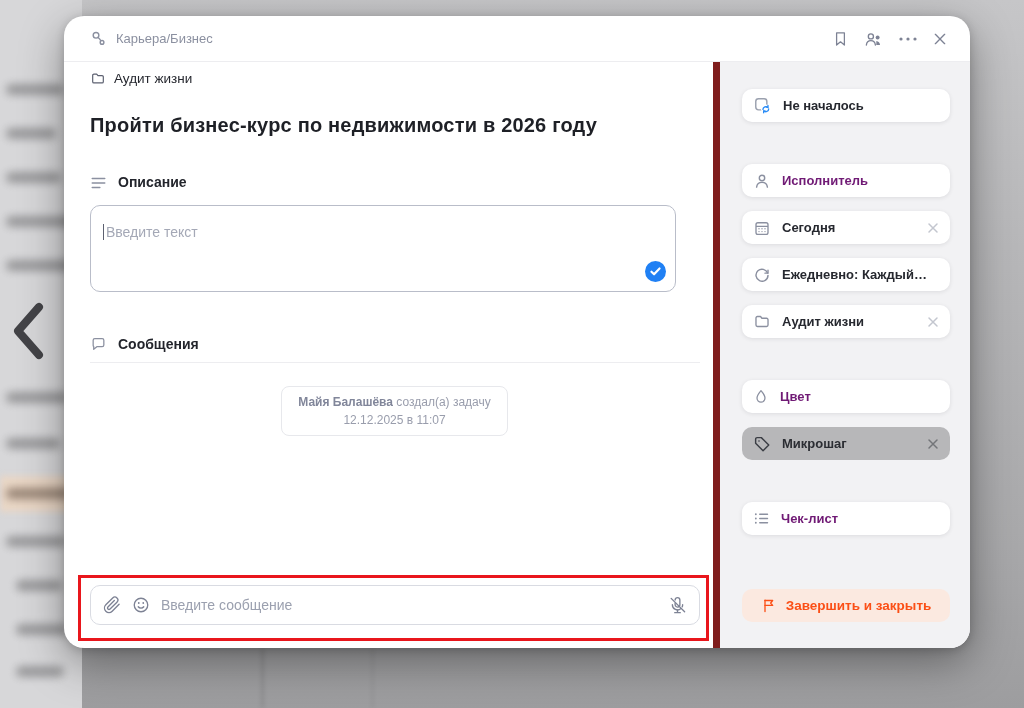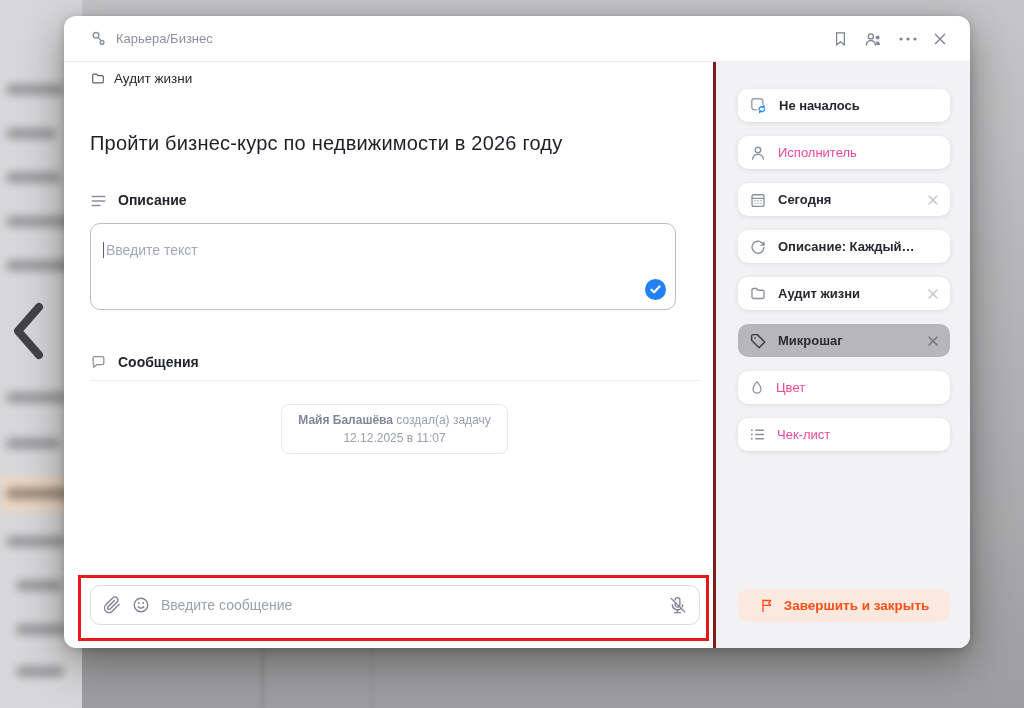--- a/index.html
+++ b/index.html
@@ -27,21 +27,21 @@
     position:absolute; top:648px; height:60px; width:3px;
     background:rgba(0,0,0,.10); filter:blur(2px);
   }
   .collapse-chevron {
     position:absolute; left:12px; top:302px; z-index:2; cursor:pointer;
   }
 
   
   .modal {
     position:absolute; left:64px; top:16px; width:906px; height:632px;
-    background:#ffffff; border-radius:12px;
+    background:#ffffff; border-radius:20px;
     box-shadow:0 14px 44px rgba(0,0,0,.38), 0 2px 10px rgba(0,0,0,.18);
     display:flex; flex-direction:column; overflow:hidden; z-index:3;
   }
   .modal-header {
     height:46px; flex:0 0 46px; display:flex; align-items:center;
     padding:0 22px 0 26px; border-bottom:1px solid #ededf0;
   }
   .project-link {
     display:flex; align-items:center; gap:9px; color:#8b90a0;
     font-size:13px; font-weight:500; cursor:pointer;
@@ -51,22 +51,22 @@
 
   .modal-body { flex:1; display:flex; min-height:0; }
 
   
   .main { flex:1; position:relative; padding-left:26px; }
   .board-row {
     margin-top:9px; display:inline-flex; align-items:center; gap:8px;
     color:#26282f; font-size:13.5px; cursor:pointer;
   }
   .task-title {
-    margin-top:42px; margin-right:40px;
-    font-size:20px; font-weight:400; color:#1e2026; letter-spacing:.2px;
+    margin-top:24px; margin-right:40px;
+    font-size:20px; font-weight:700; color:#1e2026; letter-spacing:.2px;
   }
   .section-head { display:flex; align-items:center; gap:11px; color:#8b90a0; }
   .section-head .lbl { font-size:14px; font-weight:700; color:#23252c; }
   .head-desc { margin-top:37px;align-items:flex-end; }
   .head-msgs { margin-top:44px; }
 
   .desc-box {
     margin-top:15px; width:586px; height:87px; position:relative;
     border:1px solid #b9bdc9; border-radius:10px; padding:18px 12px;
     cursor:text; background:#fff;
@@ -102,33 +102,33 @@
   .mic { margin-left:auto; }
 
   .annotation-rect {
     position:absolute; left:14px; top:513px; width:631px; height:66px;
     border:3px solid #e9161c; pointer-events:none; z-index:6;
   }
 
   
   .side {
     width:257px; flex:0 0 257px; background:#f2f2f4;
-    border-left:3px solid #7f1d1d;
+    border-left:7px solid #7f1d1d;
     display:flex; flex-direction:column;
     padding:27px 20px 26px 22px; gap:14px;
   }
   .side-btn {
     height:33px; flex:0 0 33px; background:#fff; border:none; border-radius:10px;
     box-shadow:0 1px 4px rgba(30,32,40,.10);
     display:flex; align-items:center; gap:11px; padding:0 11px;
     font-family:inherit; font-size:13px; font-weight:600; color:#26282f;
     cursor:pointer; text-align:left; white-space:nowrap;
   }
   .side-btn .s-ico { display:flex; color:#8b90a0; flex:0 0 auto; }
-  .side-btn.muted { color:#ec4899; font-weight:400; }
+  .side-btn.muted { color:#701a75; font-weight:700;margin-top:28px; }
   .side-btn.selected { background:#b7b7b9; box-shadow:none; color:#2b2d33; }
   .side-btn.selected .s-ico { color:#3a3d44; }
   .chip-x { margin-left:auto; display:flex; color:#c3c6cf; cursor:pointer; }
   .side-btn.selected .chip-x { color:#737579; }
   .btn-label { overflow:hidden; text-overflow:ellipsis; }
 
   .complete-btn {
     margin-top:auto; height:33px; flex:0 0 33px; border:none; border-radius:10px;
     background:#fbe9e0; color:#fb4f16; font-family:inherit;
     font-size:13.5px; font-weight:700; cursor:pointer;
@@ -334,63 +334,63 @@
         </span>
       </button>
 
       <button class="side-btn">
         <span class="s-ico">
           <svg width="18" height="18" viewBox="0 0 24 24" fill="none" stroke="#8b90a0" stroke-width="1.9" stroke-linecap="round" stroke-linejoin="round">
             <path d="M19.5 9.5a8 8 0 1 0 .5 3"></path>
             <path d="M20 5.5v4h-4"></path>
           </svg>
         </span>
-        <span class="btn-label">Описание: Каждый…</span>
+        <span class="btn-label">Ежедневно: Каждый…</span>
       </button>
 
       <button class="side-btn">
         <span class="s-ico">
           <svg width="18" height="17" viewBox="0 0 24 24" fill="none" stroke="#8b90a0" stroke-width="1.9" stroke-linejoin="round">
             <path d="M3.5 7a2 2 0 0 1 2-2h4.4l2 2.4h6.6a2 2 0 0 1 2 2V17a2 2 0 0 1-2 2h-13a2 2 0 0 1-2-2z"></path>
           </svg>
         </span>
         <span class="btn-label">Аудит жизни</span>
         <span class="chip-x">
           <svg width="12" height="12" viewBox="0 0 12 12" fill="none" stroke="currentColor" stroke-width="1.5" stroke-linecap="round">
               <path d="M2 2l8 8M10 2l-8 8"></path>
             </svg>
         </span>
       </button>
 
+      <button class="side-btn muted">
+        <span class="s-ico">
+          <svg width="16" height="17" viewBox="0 0 24 24" fill="none" stroke="#8b90a0" stroke-width="1.9" stroke-linejoin="round">
+            <path d="M12 3.2s6 7.2 6 11.2a6 6 0 0 1-12 0c0-4 6-11.2 6-11.2z"></path>
+          </svg>
+        </span>
+        <span class="btn-label">Цвет</span>
+      </button>
+
       <button class="side-btn selected">
         <span class="s-ico">
           <svg width="18" height="18" viewBox="0 0 24 24" fill="none" stroke="currentColor" stroke-width="1.9" stroke-linejoin="round">
             <path d="M3.5 5.5a2 2 0 0 1 2-2h5.6L21 13.4 13.4 21 3.5 11.1z"></path>
             <circle cx="8" cy="8" r="1.1" fill="currentColor" stroke="none"></circle>
           </svg>
         </span>
         <span class="btn-label">Микрошаг</span>
         <span class="chip-x">
           <svg width="12" height="12" viewBox="0 0 12 12" fill="none" stroke="currentColor" stroke-width="1.5" stroke-linecap="round">
               <path d="M2 2l8 8M10 2l-8 8"></path>
             </svg>
         </span>
       </button>
 
       <button class="side-btn muted">
         <span class="s-ico">
-          <svg width="16" height="17" viewBox="0 0 24 24" fill="none" stroke="#8b90a0" stroke-width="1.9" stroke-linejoin="round">
-            <path d="M12 3.2s6 7.2 6 11.2a6 6 0 0 1-12 0c0-4 6-11.2 6-11.2z"></path>
-          </svg>
-        </span>
-        <span class="btn-label">Цвет</span>
-      </button>
-
-      <button class="side-btn muted">
-        <span class="s-ico">
           <svg width="17" height="15" viewBox="0 0 24 20" fill="none" stroke="#8b90a0" stroke-width="2" stroke-linecap="round">
             <path d="M9.5 4h11M9.5 10h11M9.5 16h11"></path>
             <path d="M4 4h.01M4 10h.01M4 16h.01" stroke-width="2.6"></path>
           </svg>
         </span>
         <span class="btn-label">Чек-лист</span>
       </button>
 
       <button class="complete-btn">
         <span>

